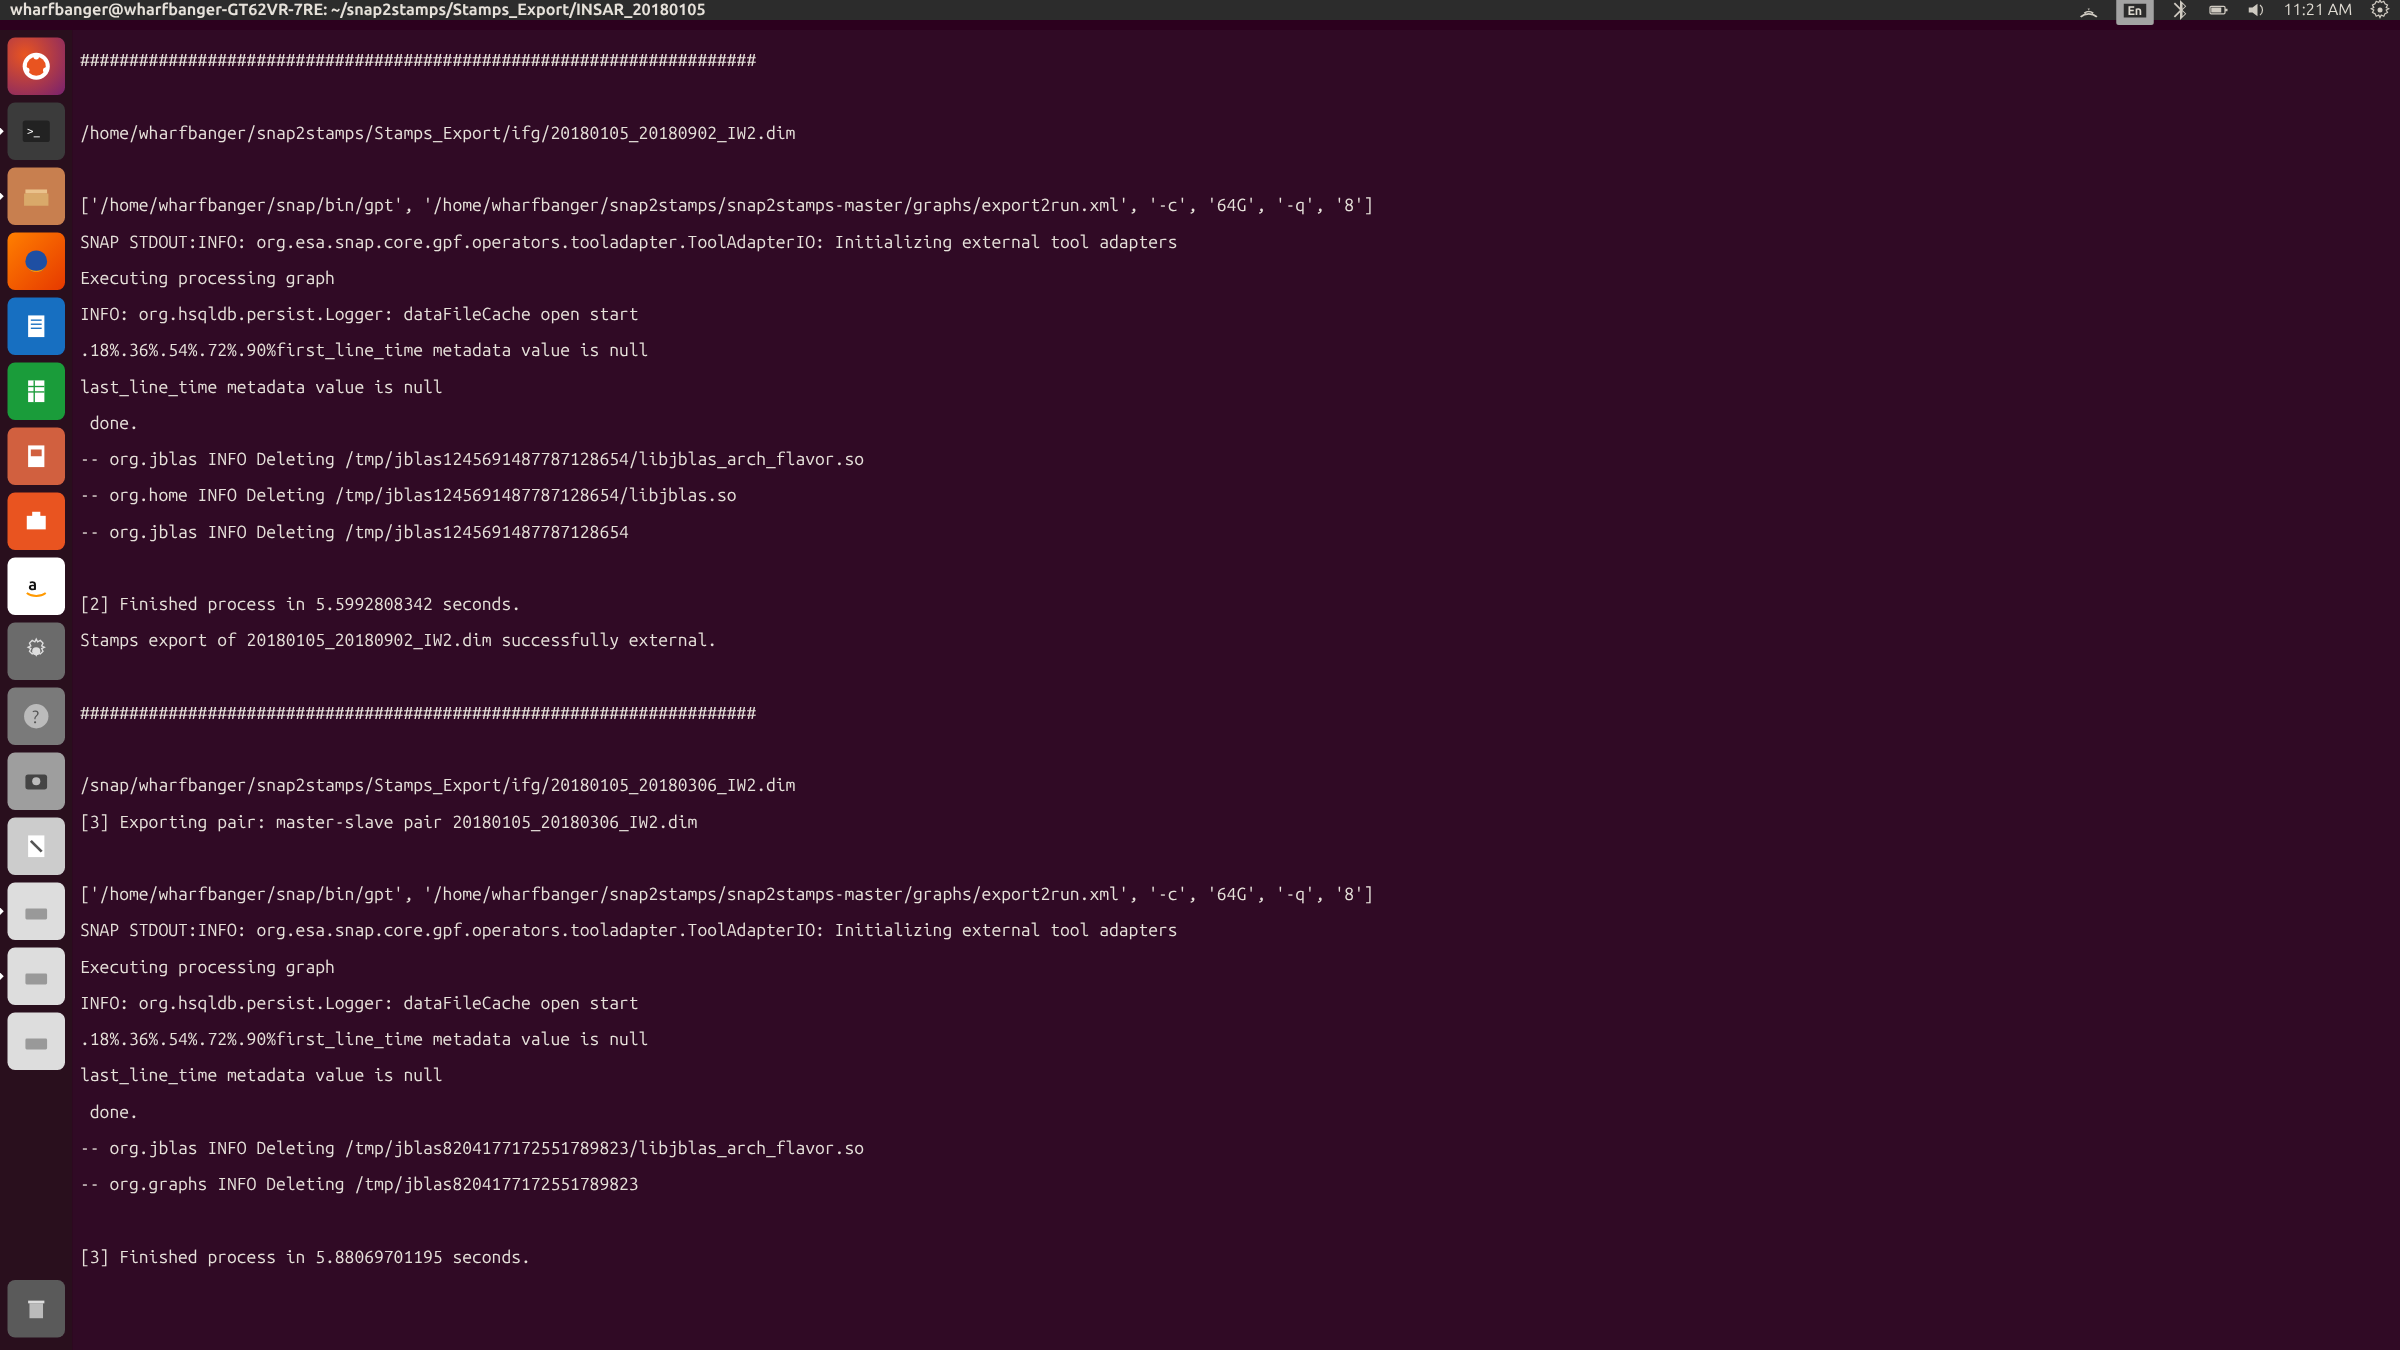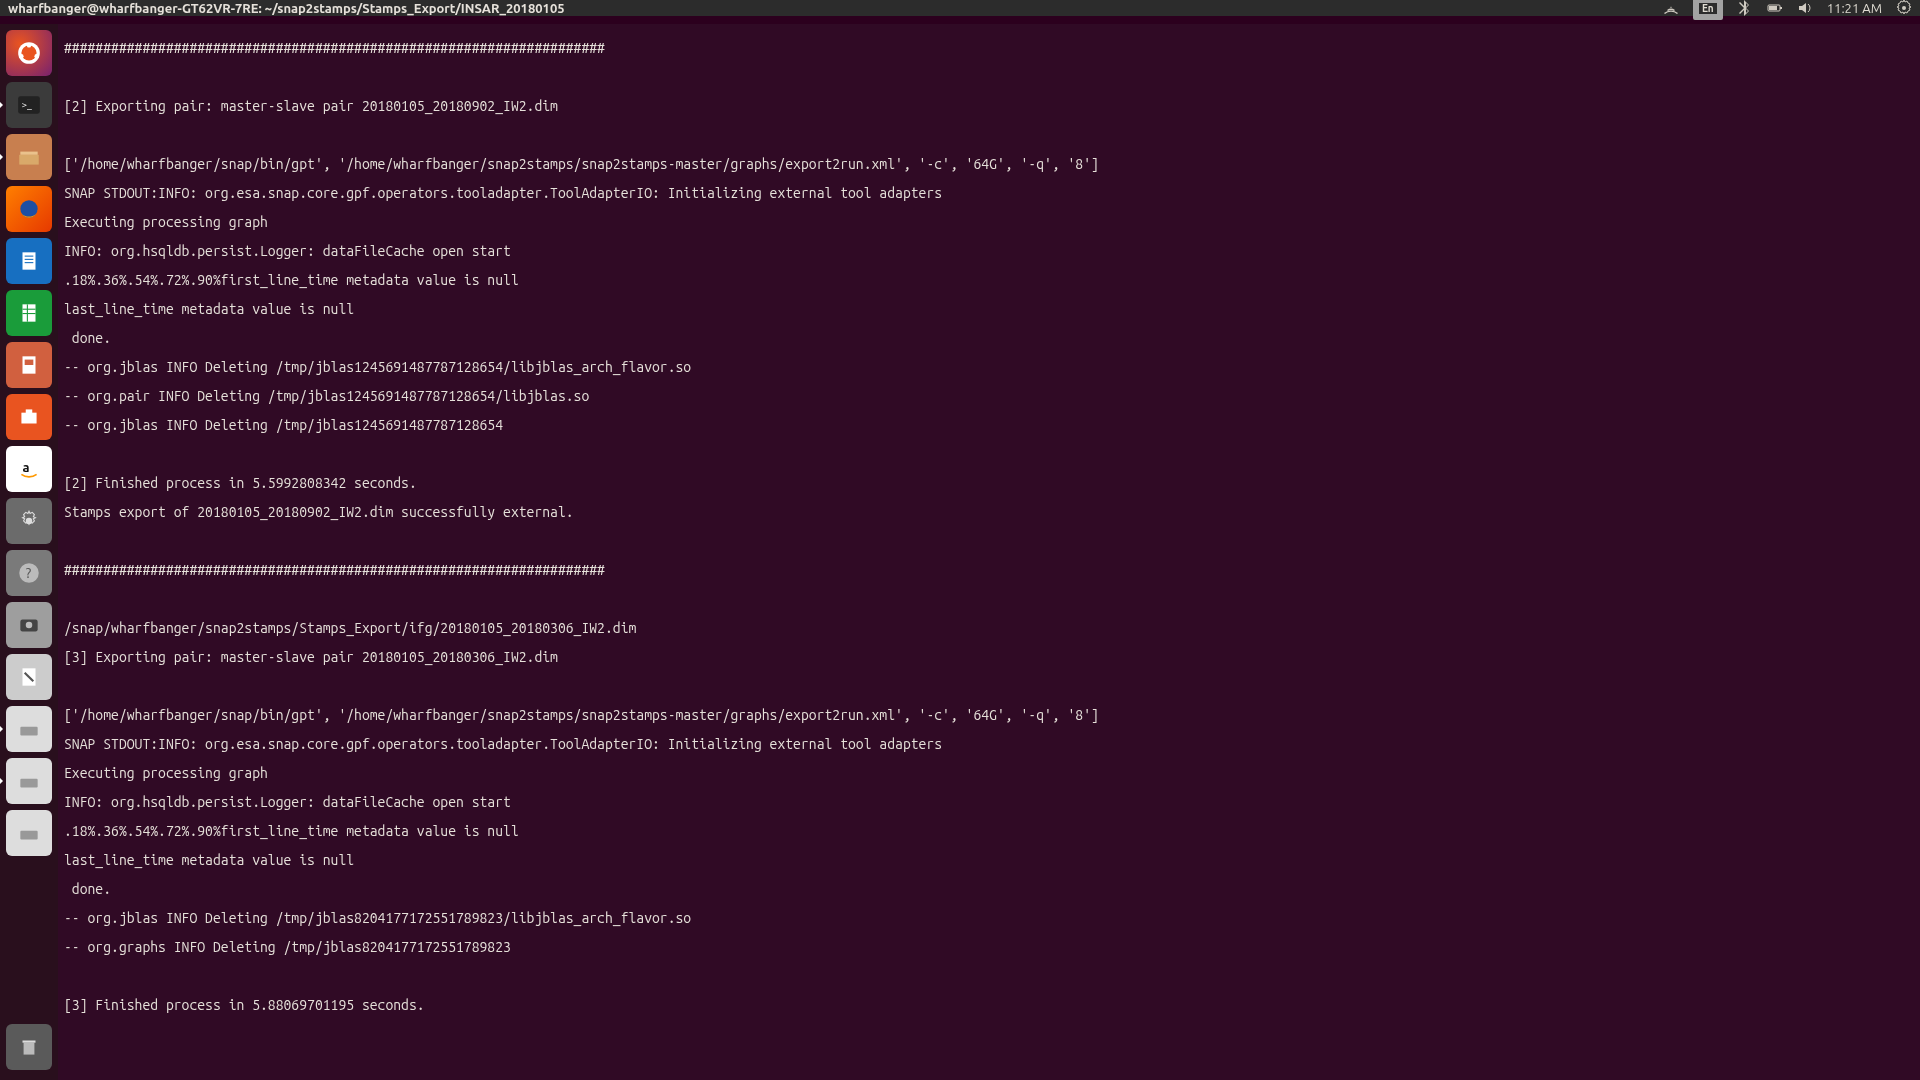--- a/index.html
+++ b/index.html
@@ -203,31 +203,31 @@
       <svg viewBox="0 0 24 24">
         <rect x="7" y="8" width="10" height="11" fill="#bbb"></rect>
         <rect x="6" y="6" width="12" height="2" fill="#ddd"></rect>
       </svg>
     </div>
 </div>
 
 <div class="terminal">
 <div class="line">#####################################################################</div>
 <div class="line"></div>
-<div class="line">[2] Exporting pair: master-slave pair 20180105_20180902_IW2.dim</div>
+<div class="line">/home/wharfbanger/snap2stamps/Stamps_Export/ifg/20180105_20180902_IW2.dim</div>
 <div class="line"></div>
 <div class="line">['/home/wharfbanger/snap/bin/gpt', '/home/wharfbanger/snap2stamps/snap2stamps-master/graphs/export2run.xml', '-c', '64G', '-q', '8']</div>
 <div class="line">SNAP STDOUT:INFO: org.esa.snap.core.gpf.operators.tooladapter.ToolAdapterIO: Initializing external tool adapters</div>
 <div class="line">Executing processing graph</div>
 <div class="line">INFO: org.hsqldb.persist.Logger: dataFileCache open start</div>
 <div class="line">.18%.36%.54%.72%.90%first_line_time metadata value is null</div>
 <div class="line">last_line_time metadata value is null</div>
 <div class="line"> done.</div>
 <div class="line">-- org.jblas INFO Deleting /tmp/jblas1245691487787128654/libjblas_arch_flavor.so</div>
-<div class="line">-- org.pair INFO Deleting /tmp/jblas1245691487787128654/libjblas.so</div>
+<div class="line">-- org.home INFO Deleting /tmp/jblas1245691487787128654/libjblas.so</div>
 <div class="line">-- org.jblas INFO Deleting /tmp/jblas1245691487787128654</div>
 <div class="line"></div>
 <div class="line">[2] Finished process in 5.5992808342 seconds.</div>
 <div class="line">Stamps export of 20180105_20180902_IW2.dim successfully external.</div>
 <div class="line"></div>
 <div class="line">#####################################################################</div>
 <div class="line"></div>
 <div class="line">/snap/wharfbanger/snap2stamps/Stamps_Export/ifg/20180105_20180306_IW2.dim</div>
 <div class="line">[3] Exporting pair: master-slave pair 20180105_20180306_IW2.dim</div>
 <div class="line"></div>

